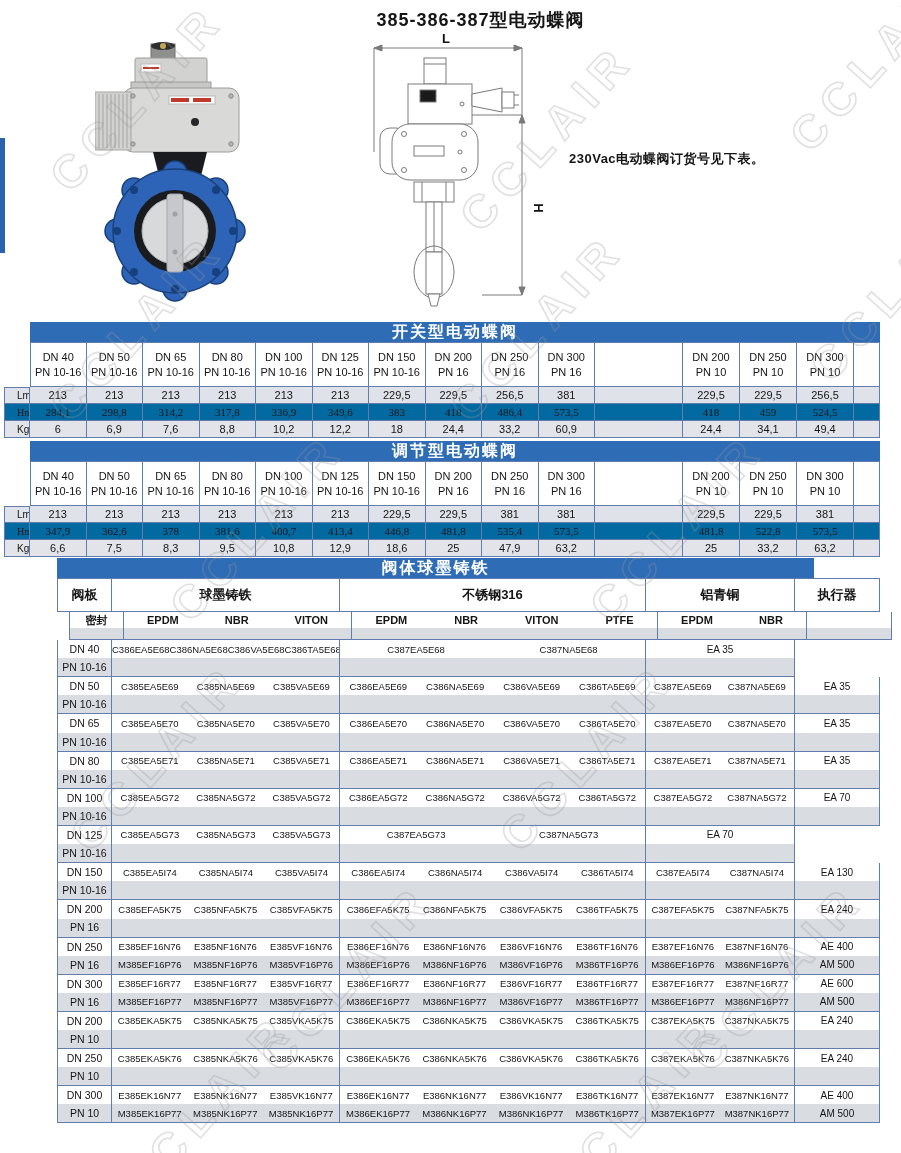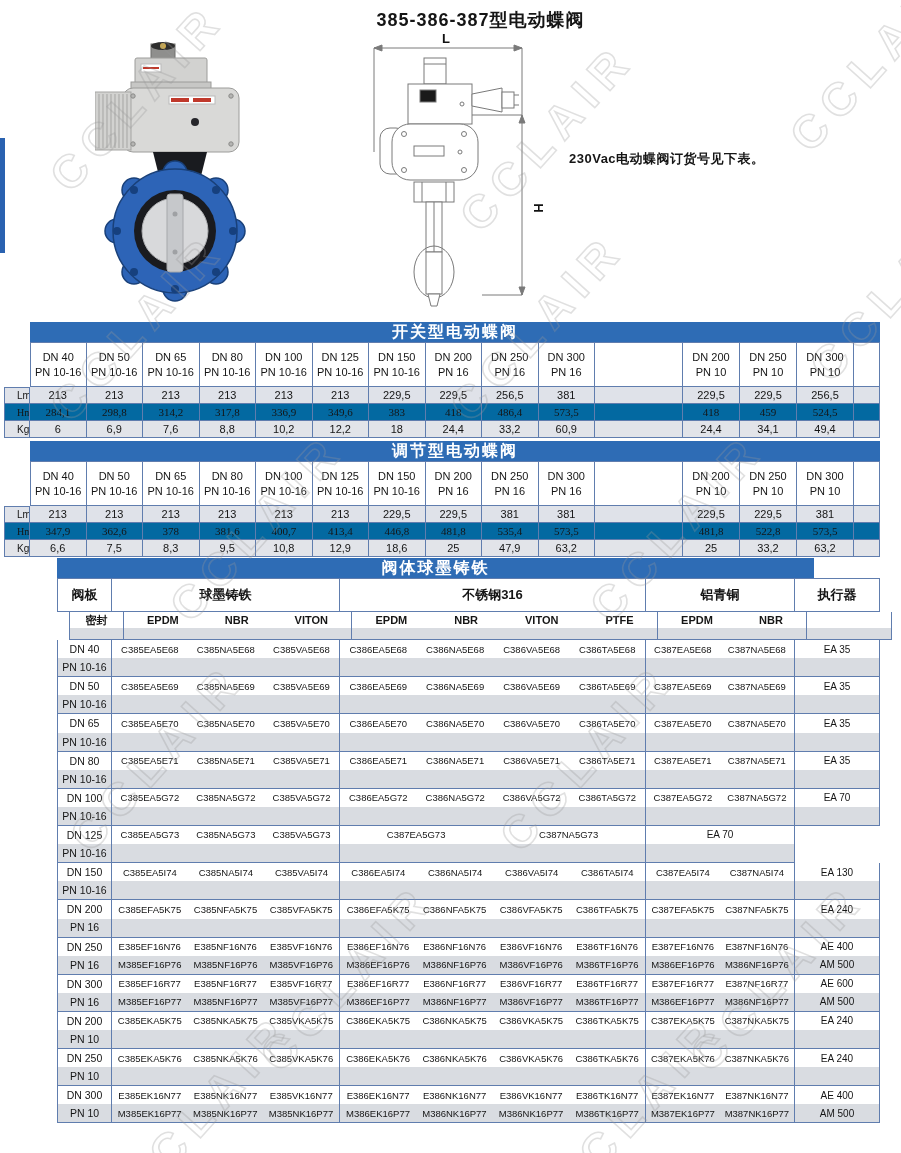--- a/index.html
+++ b/index.html
@@ -454,28 +454,20 @@
       <div class="cb ob ob2"></div>
     </div>
   <div id="t3rows">
       <div class="o-grid orow">
         <div class="cb bl ob">
           <div class="dn1">DN 40</div>
           <div class="dn2">PN 10-16</div>
         </div>
         <div class="cb ob">
           <div class="half">
-            <div class="code">C385EA5E68</div>
-            <div class="code">C385NA5E68</div>
-            <div class="code">C385VA5E68</div>
-          </div>
-          <div class="half"></div>
-        </div>
-        <div class="cb ob">
-          <div class="half">
             <div class="code">C386EA5E68</div>
             <div class="code">C386NA5E68</div>
             <div class="code">C386VA5E68</div>
             <div class="code">C386TA5E68</div>
           </div>
           <div class="half"></div>
         </div>
         <div class="cb ob">
           <div class="half">
             <div class="code">C387EA5E68</div>

